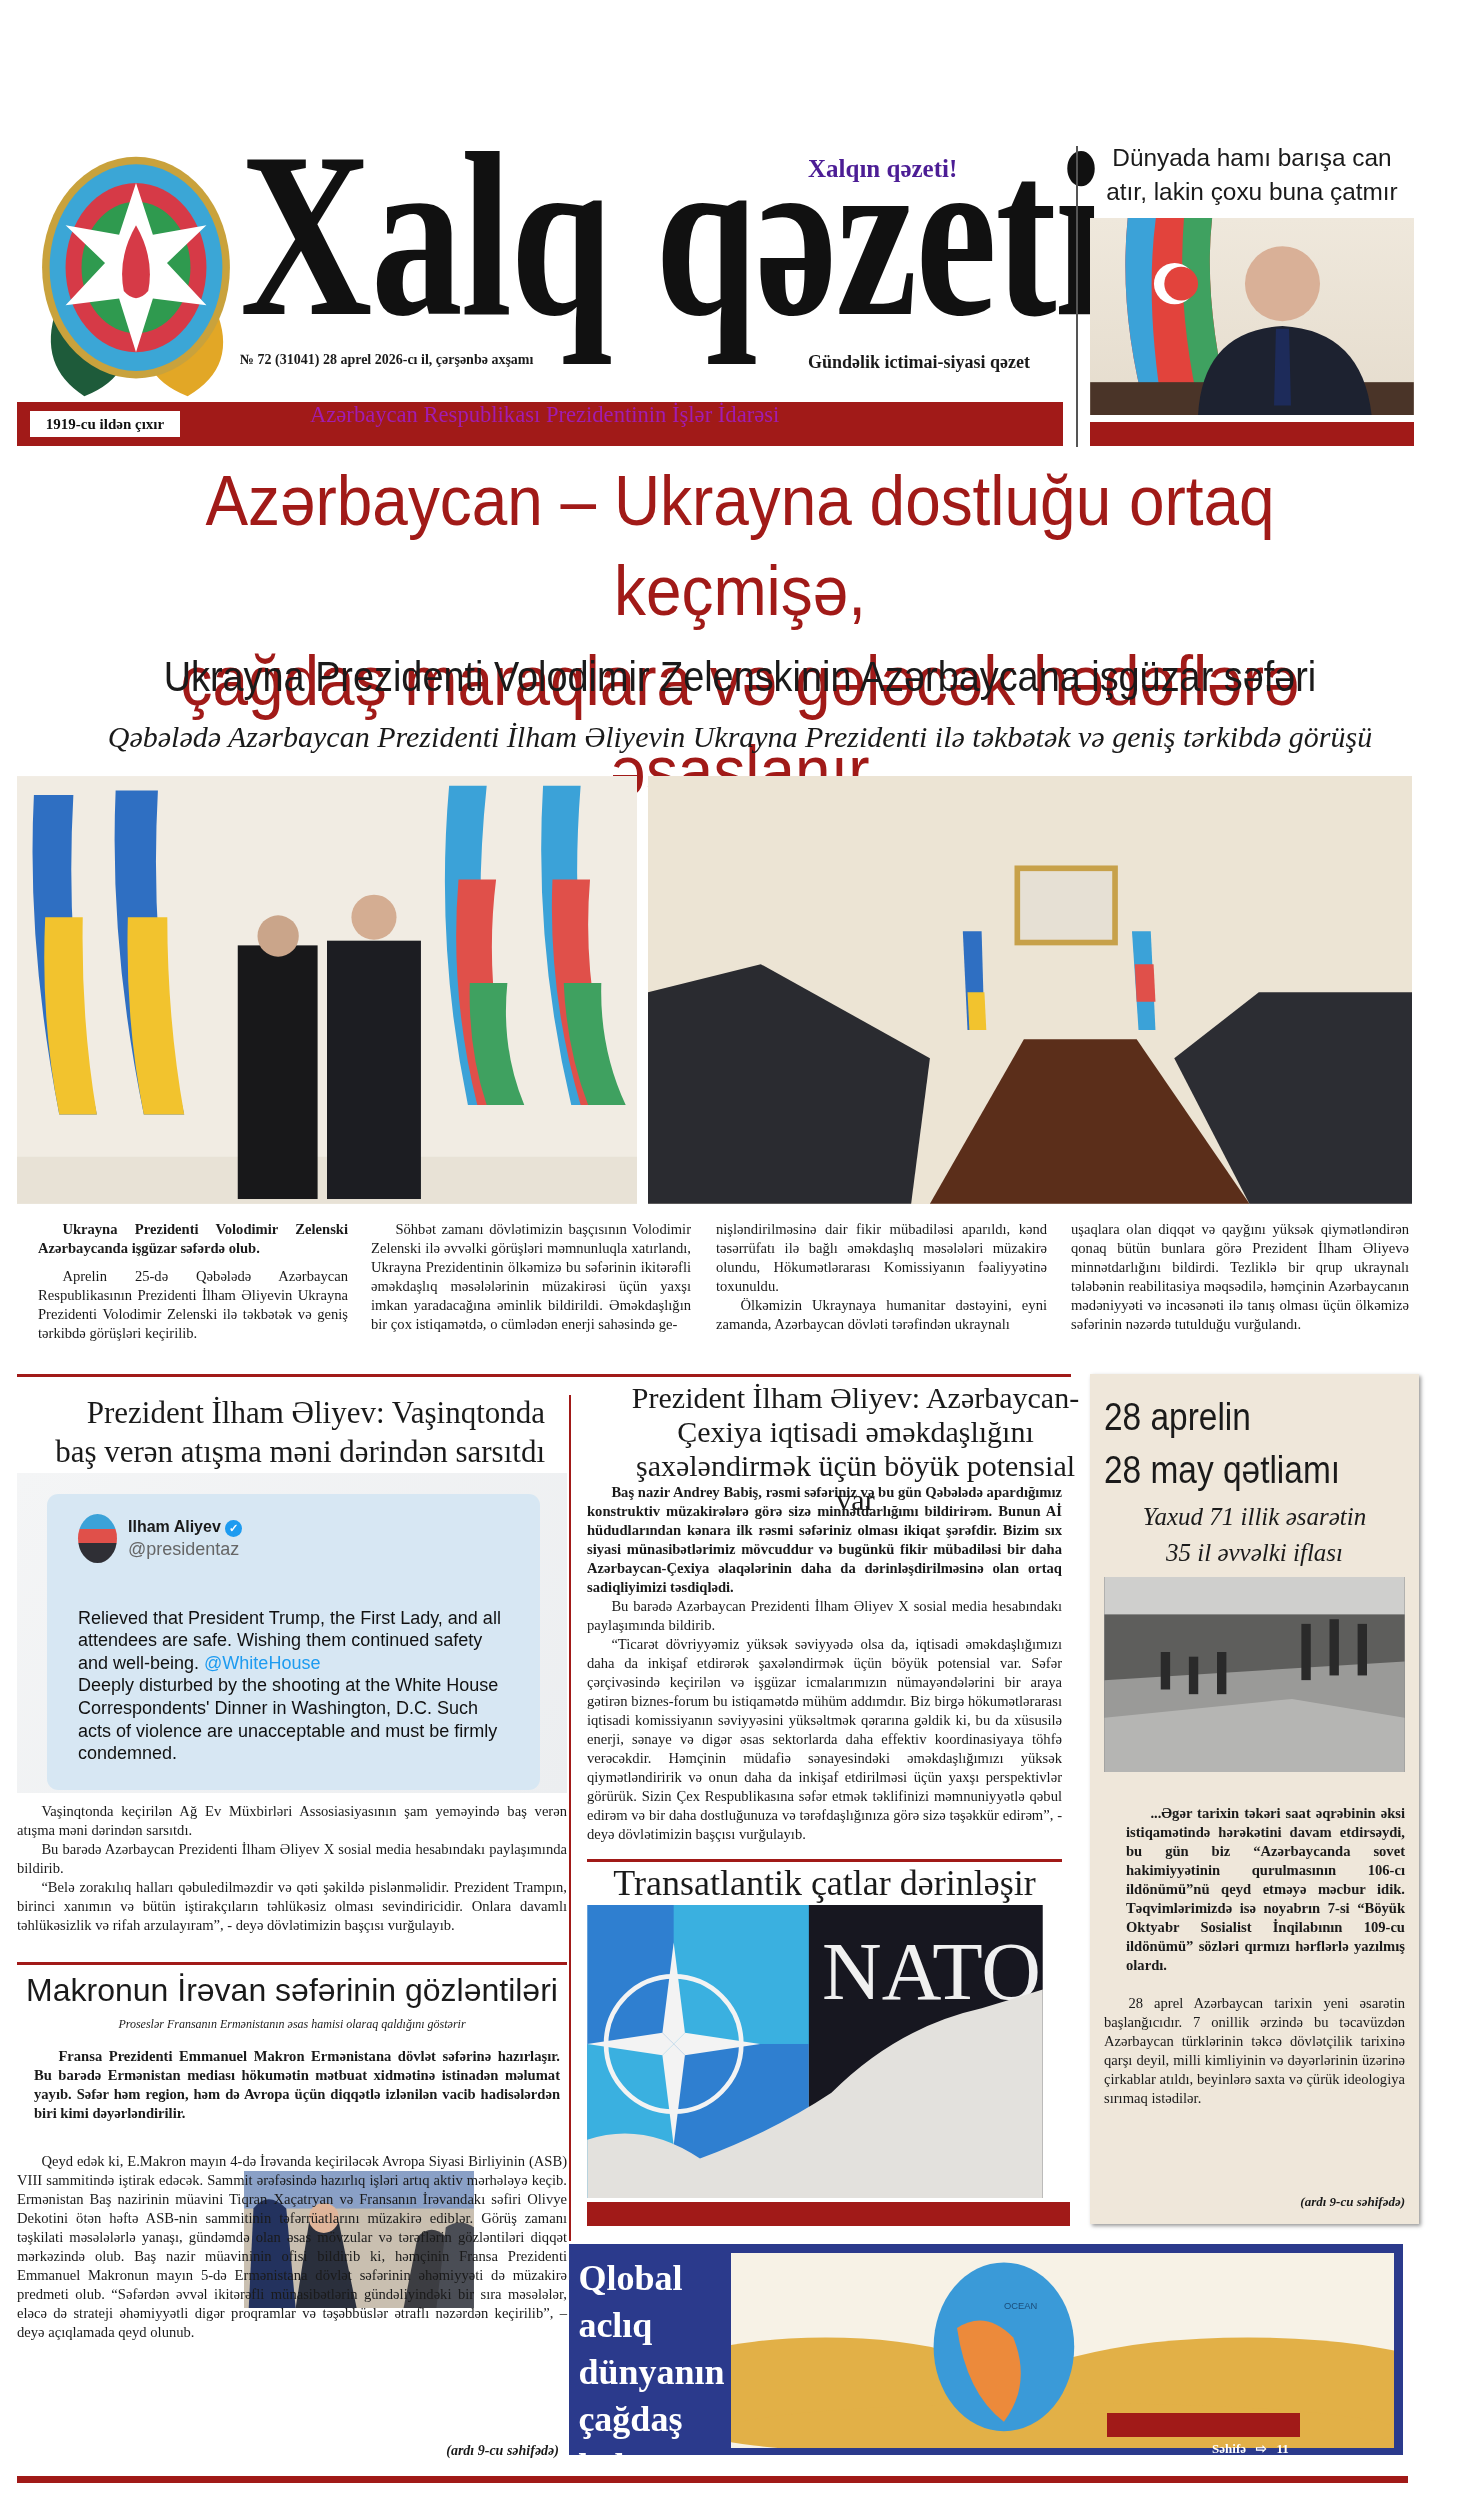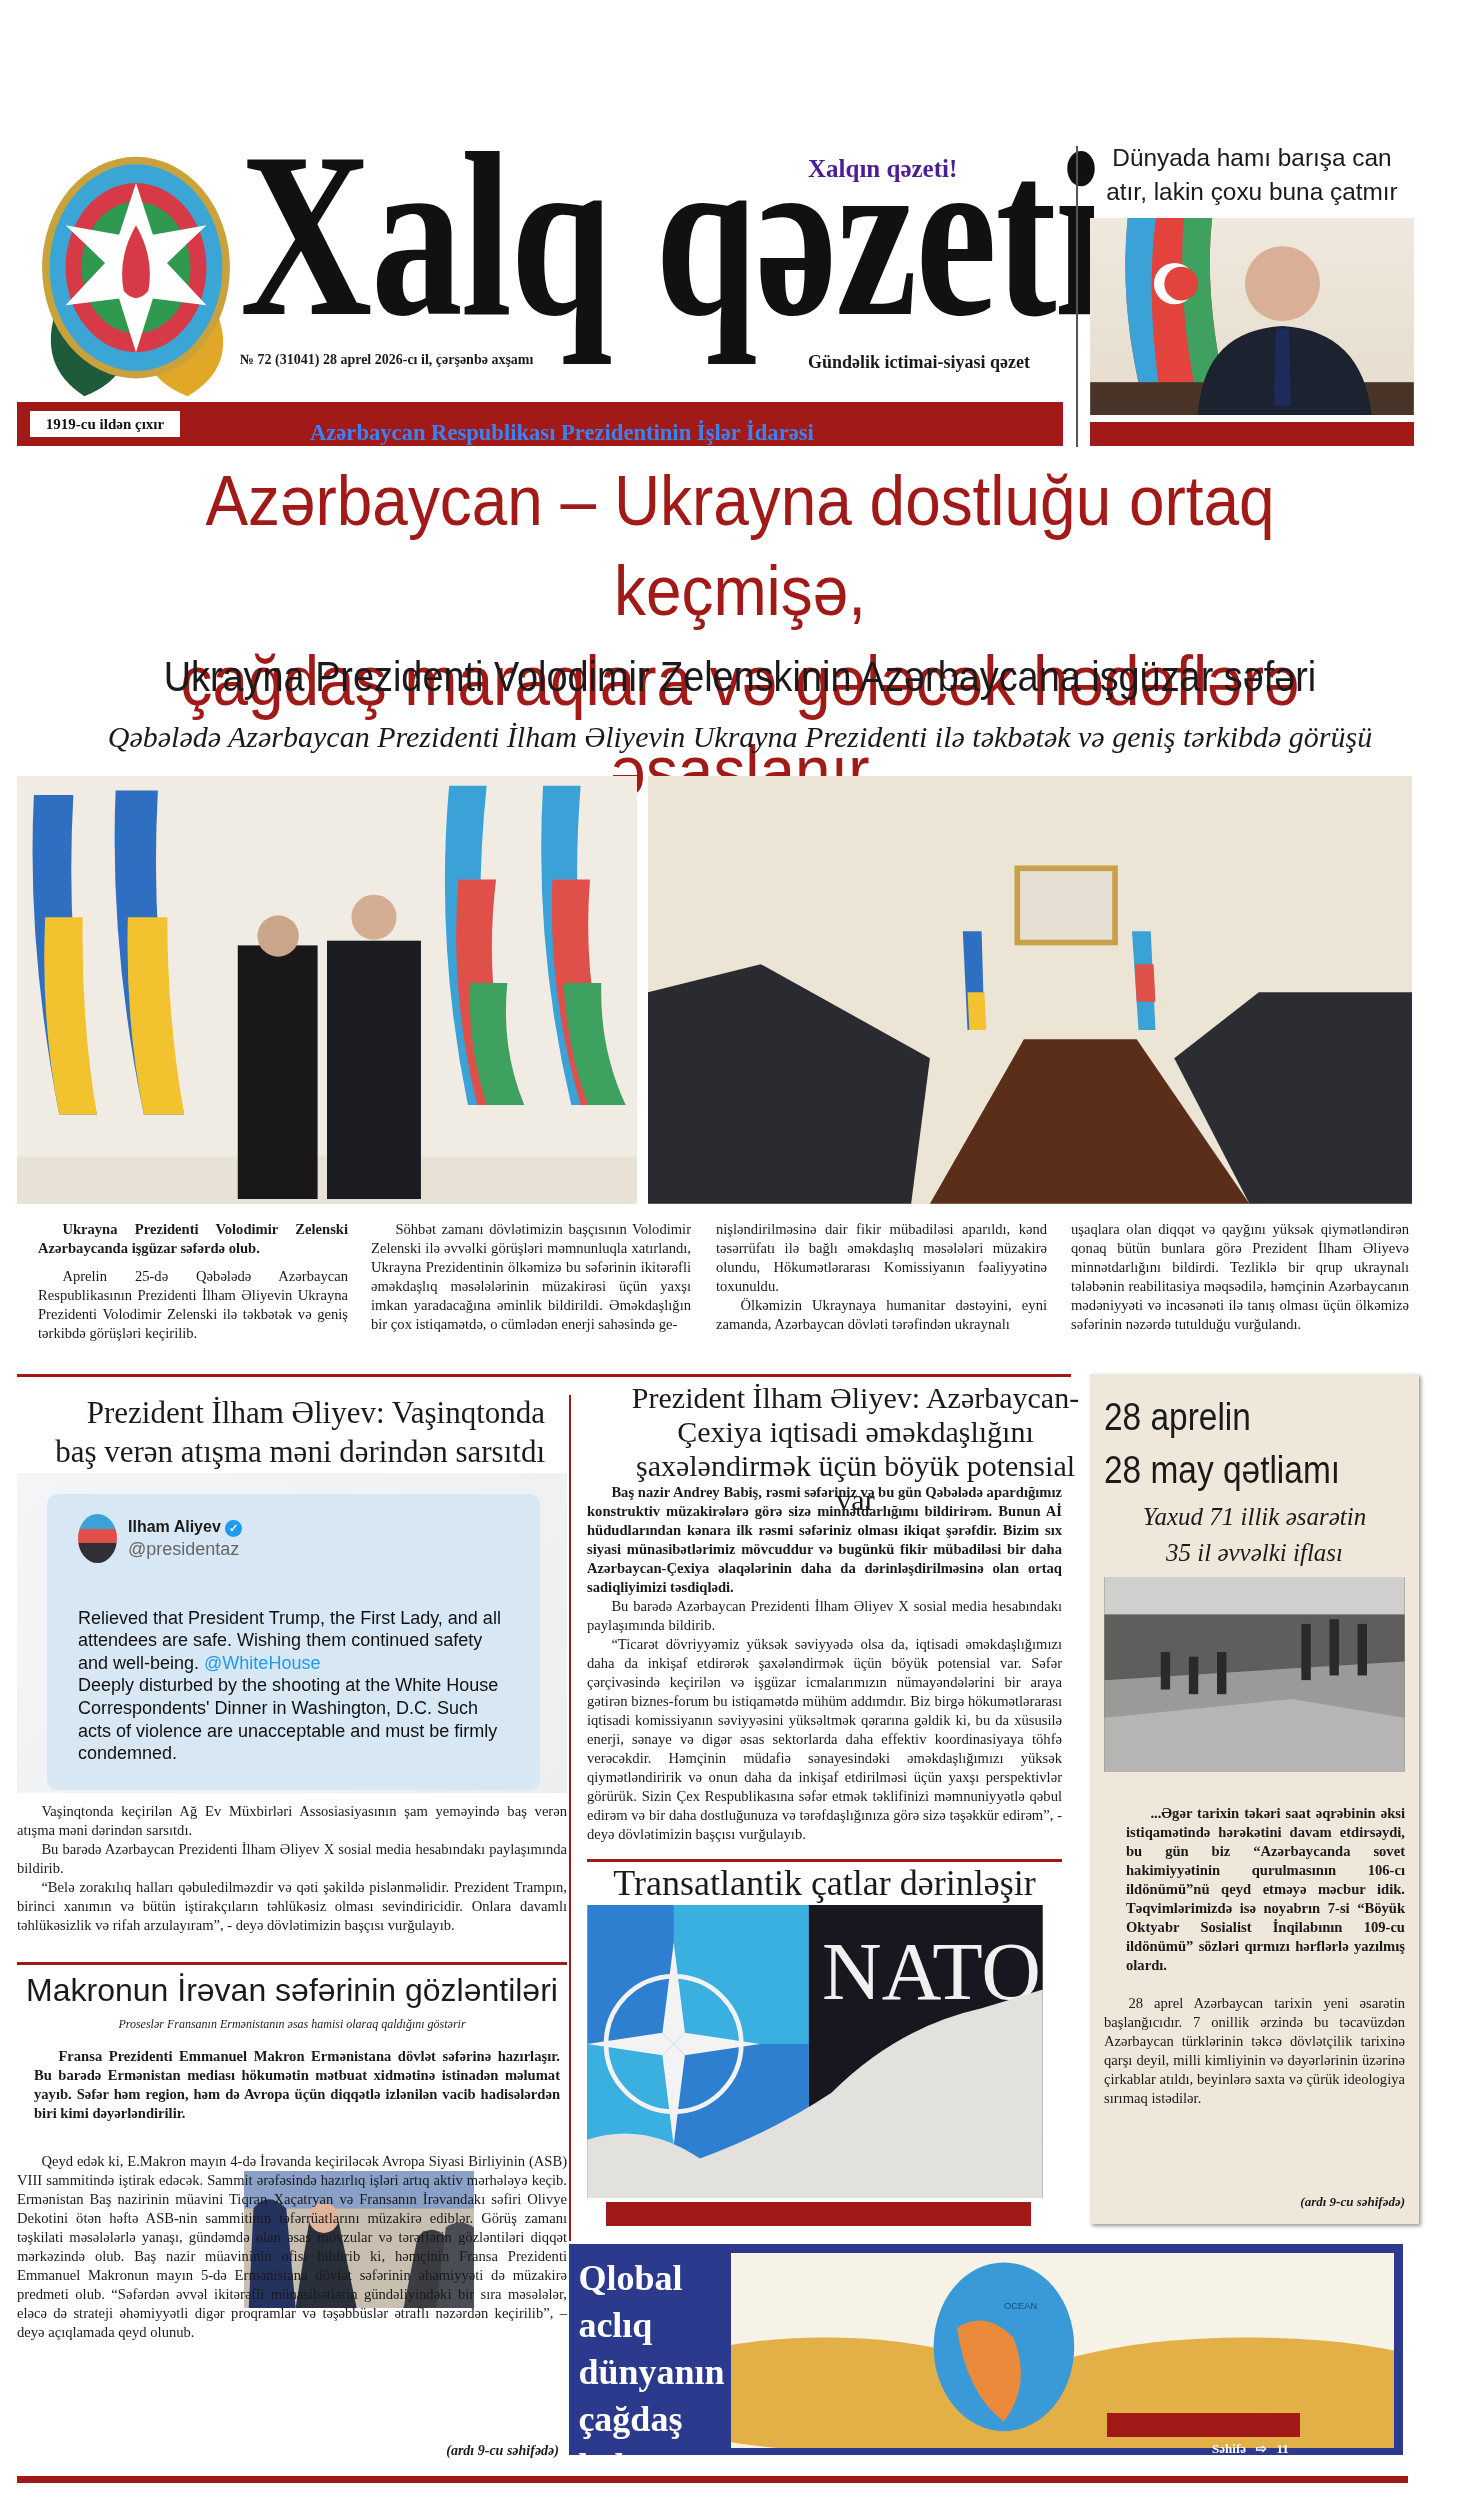--- a/index.html
+++ b/index.html
@@ -12,21 +12,21 @@
   p.body{font-size:14.6px;line-height:19px;text-align:justify;text-indent:24.4px}
   p.body.bold{font-weight:bold}
   
   .logo{left:28px;top:150px;width:216px;height:254px}
   .title-main{left:240px;top:132px;font-family:"Liberation Serif",serif;font-weight:bold;font-size:235px;line-height:207px;letter-spacing:-1.9px;transform:scaleX(0.78);transform-origin:left top;white-space:nowrap;color:#111}
   .tagline{left:808px;top:155px;font-size:25px;font-weight:bold;color:#4c1d95}
   .issue{left:240px;top:352px;font-size:14px;font-weight:bold;white-space:nowrap}
   .genre{left:808px;top:352px;font-size:18px;font-weight:bold;white-space:nowrap}
   .redbar{left:17px;top:402px;width:1046px;height:44px}
   .since{left:30px;top:411px;width:150px;height:26px;background:#fff;font-size:15px;font-weight:bold;text-align:center;line-height:26px;color:#111}
-  .admin{left:310px;top:412px;font-size:22.6px;font-weight:bold;color:#3b82f6;line-height:41px;white-space:nowrap}
+  .admin{left:310px;top:394px;font-size:22.6px;font-weight:normal;color:#a21caf;line-height:41px;white-space:nowrap}
   .vdivider{left:1076px;top:146px;width:1.9px;height:301px;background:#555}
   .teaser-title{left:1090px;top:141px;width:324px;text-align:center;font-size:24.4px;line-height:34px}
   .photo{overflow:hidden}
   .pagebar{height:24.4px;color:#fff;font-size:13px;font-weight:bold;text-align:right;padding-right:11.3px;line-height:24.4px;white-space:pre}
   
   .h1{left:0;top:456px;width:1480px;text-align:center;font-family:"Liberation Sans",sans-serif;font-size:71px;line-height:90px;color:#a11a18;transform:scaleX(0.9);transform-origin:center top}
   .h2{left:0;top:647px;width:1480px;text-align:center;font-family:"Liberation Sans",sans-serif;font-size:43px;line-height:58px;transform:scaleX(0.88);transform-origin:center top}
   .h3{left:0;top:716px;width:1480px;text-align:center;font-style:italic;font-size:30px;line-height:41px}
   .col{position:absolute}
   .hr{height:2.8px;background:#a11a18}
@@ -203,21 +203,21 @@
       <circle cx="92" cy="148" r="72" fill="none" stroke="#f3f3f3" stroke-width="5"></circle>
       <polygon points="92,40 104,136 92,148 80,136"></polygon>
       <polygon points="92,256 104,160 92,148 80,160"></polygon>
       <polygon points="0,148 80,136 92,148 80,160"></polygon>
       <polygon points="184,148 104,136 92,148 104,160"></polygon>
     </g>
     <text x="250" y="100" font-family="Liberation Serif, serif" font-size="88" fill="#f0f0f0">NATO</text>
     <path d="M0 250 Q60 230 120 270 Q200 240 260 200 Q330 130 420 110 L485 90 L485 312 L0 312Z" fill="#e3e1dd"></path>
   </svg>
 </div>
-<div class="abs pagebar redbg" style="left:606px;top:2202px;width:425px">
+<div class="abs pagebar redbg" style="left:587px;top:2202px;width:483px">
   <span>Səhifə</span>&nbsp;&nbsp;&nbsp;<span>⇨</span>&nbsp;&nbsp;&nbsp;<span>8</span>
 </div>
 
 <div class="abs" style="left:1090px;top:1374px;width:329px;height:850px;background:#efe7da;box-shadow:1.9px 1.9px 3.8px #999"></div>
 <div class="abs sans" style="left:1104px;top:1391px;font-size:38px;line-height:53px;transform:scaleX(0.88);transform-origin:left top">
   <div>28 aprelin</div>
   <div>28 may qətliamı</div>
 </div>
 <div class="abs" style="left:1090px;top:1499px;width:329px;text-align:center;font-style:italic;font-size:25px;line-height:36px">
   <div>Yaxud 71 illik əsarətin</div>

